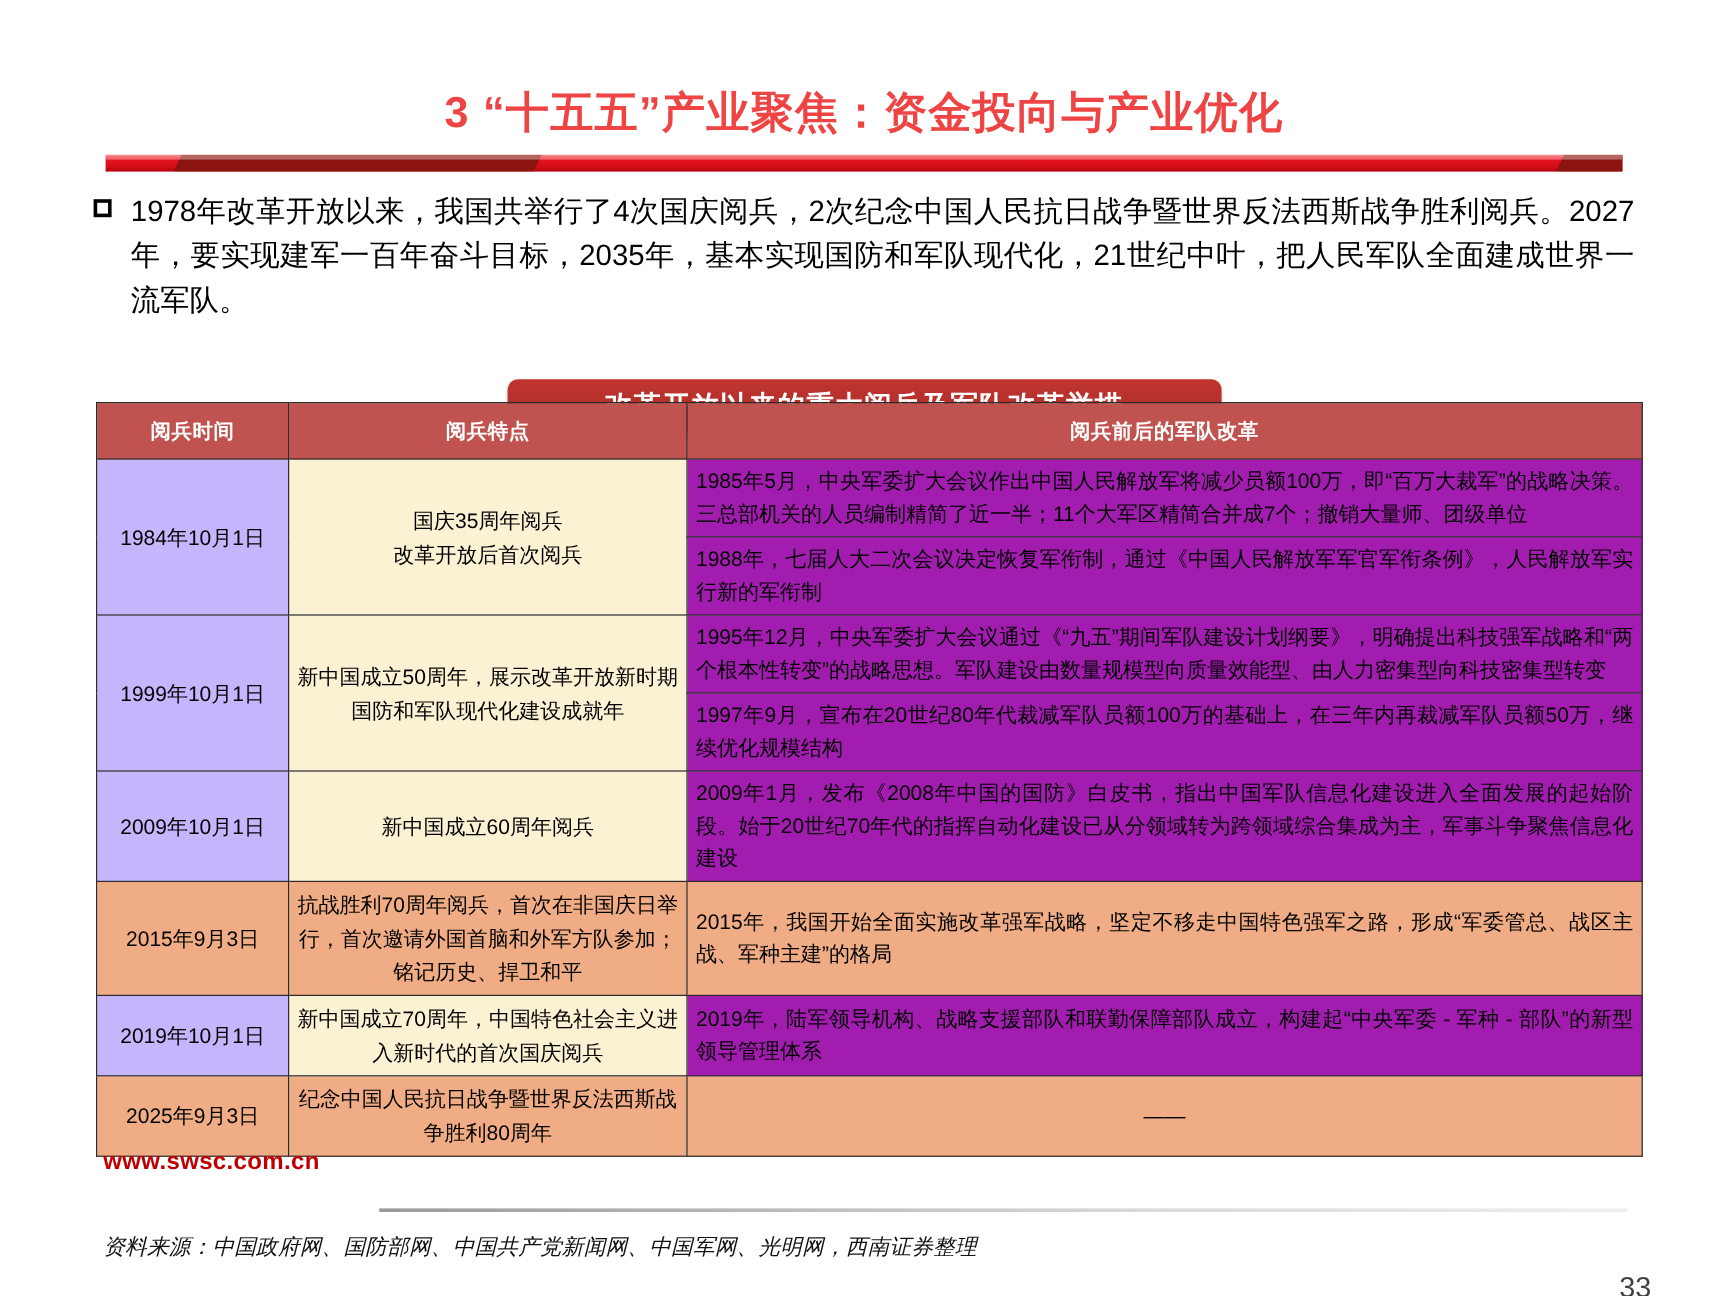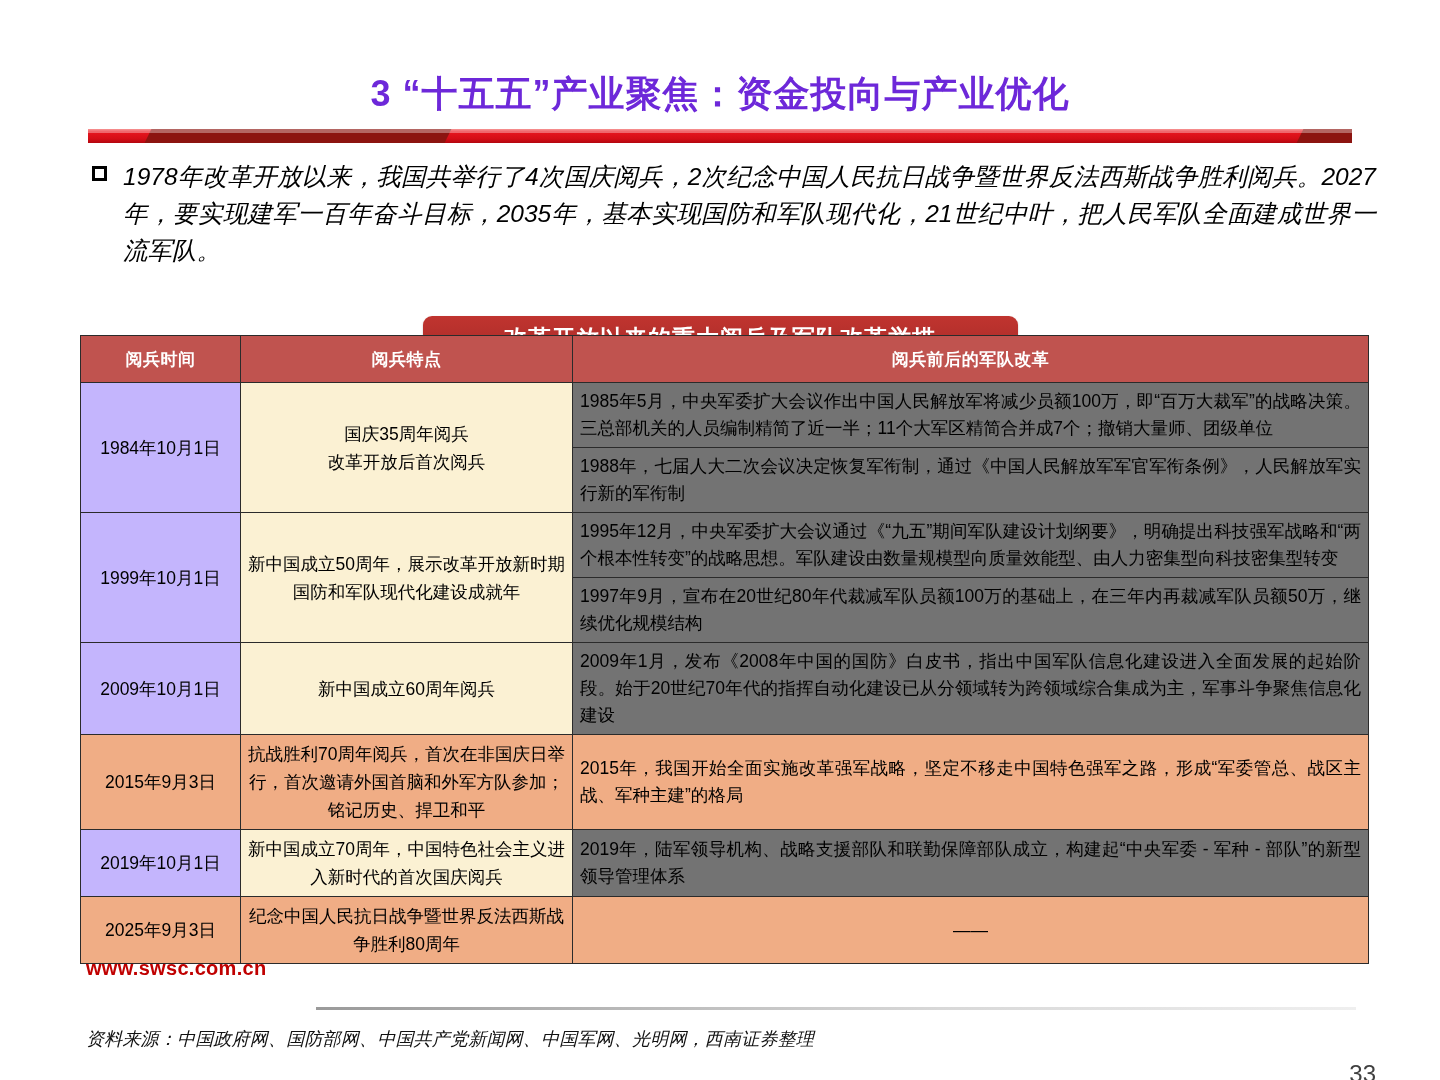--- a/index.html
+++ b/index.html
@@ -14,21 +14,21 @@
   }
 
   
   .slide-title{
     position:absolute;
     left:0;top:70px;width:1440px;
     text-align:center;
     font-size:36px;
     font-weight:bold;
     letter-spacing:1px;
-    color:#6d28d9;
+    color:#ef4444;
     white-space:nowrap;
   }
 
   
   .title-bar{
     position:absolute;
     left:88px;top:129px;
     width:1264px;height:14px;
     background:linear-gradient(to bottom,#f25a5a 0%, #e8161f 18%, #d40d16 70%, #b3060e 100%);
     overflow:hidden;
@@ -46,21 +46,21 @@
     transform:skewX(-26deg);
   }
   .title-bar .sheen{
     position:absolute;left:0;top:0;width:100%;height:4px;
     background:rgba(255,255,255,0.35);
   }
 
   
   .bullet-block{
     position:absolute;
-    left:92px;top:158px;width:1284px;font-style:italic;
+    left:78px;top:158px;width:1284px;
   }
   .bullet-row{display:flex;align-items:flex-start;}
   .bullet-marker{
     flex:0 0 auto;
     width:15px;height:15px;
     border:3px solid #000;
     margin-top:8px;margin-right:16px;
     box-sizing:border-box;
   }
   .bullet-text{
@@ -123,21 +123,21 @@
   td.c-feat{
     text-align:center;
     font-size:17.5px;
     line-height:28px;
     background:#fbf1d3;
   }
   td.c-reform{
     text-align:justify;
     font-size:17.5px;
     line-height:27px;
-    background:#737373;
+    background:#a21caf;
     padding:6px 8px 7px 9px;
   }
   tr.hl td, td.hl{background:#f0ad85 !important;}
   td.dash{
     text-align:center;
     font-size:17.5px;
     background:#f0ad85;
   }
 
   

